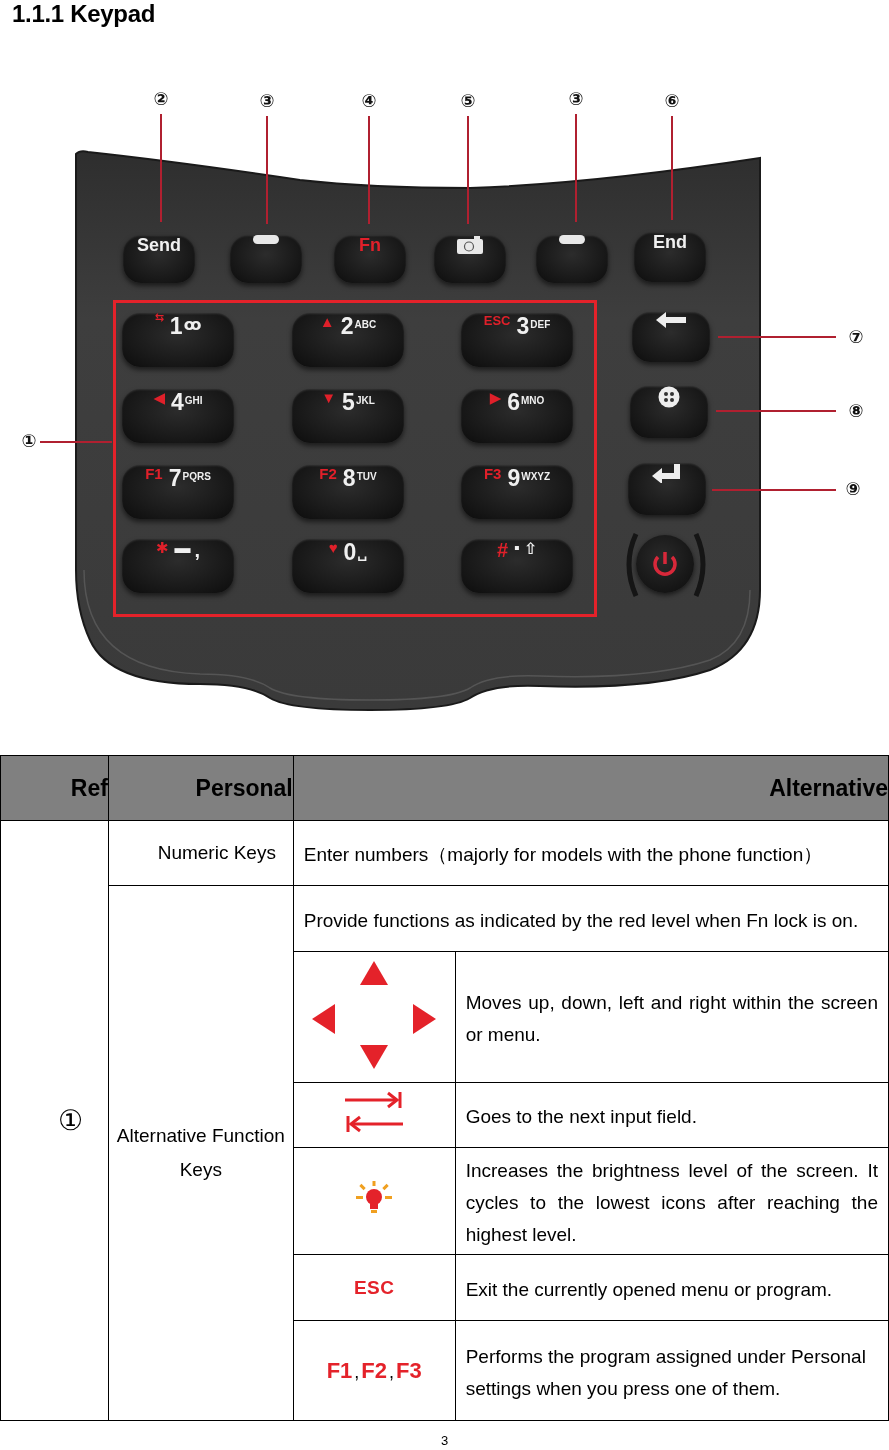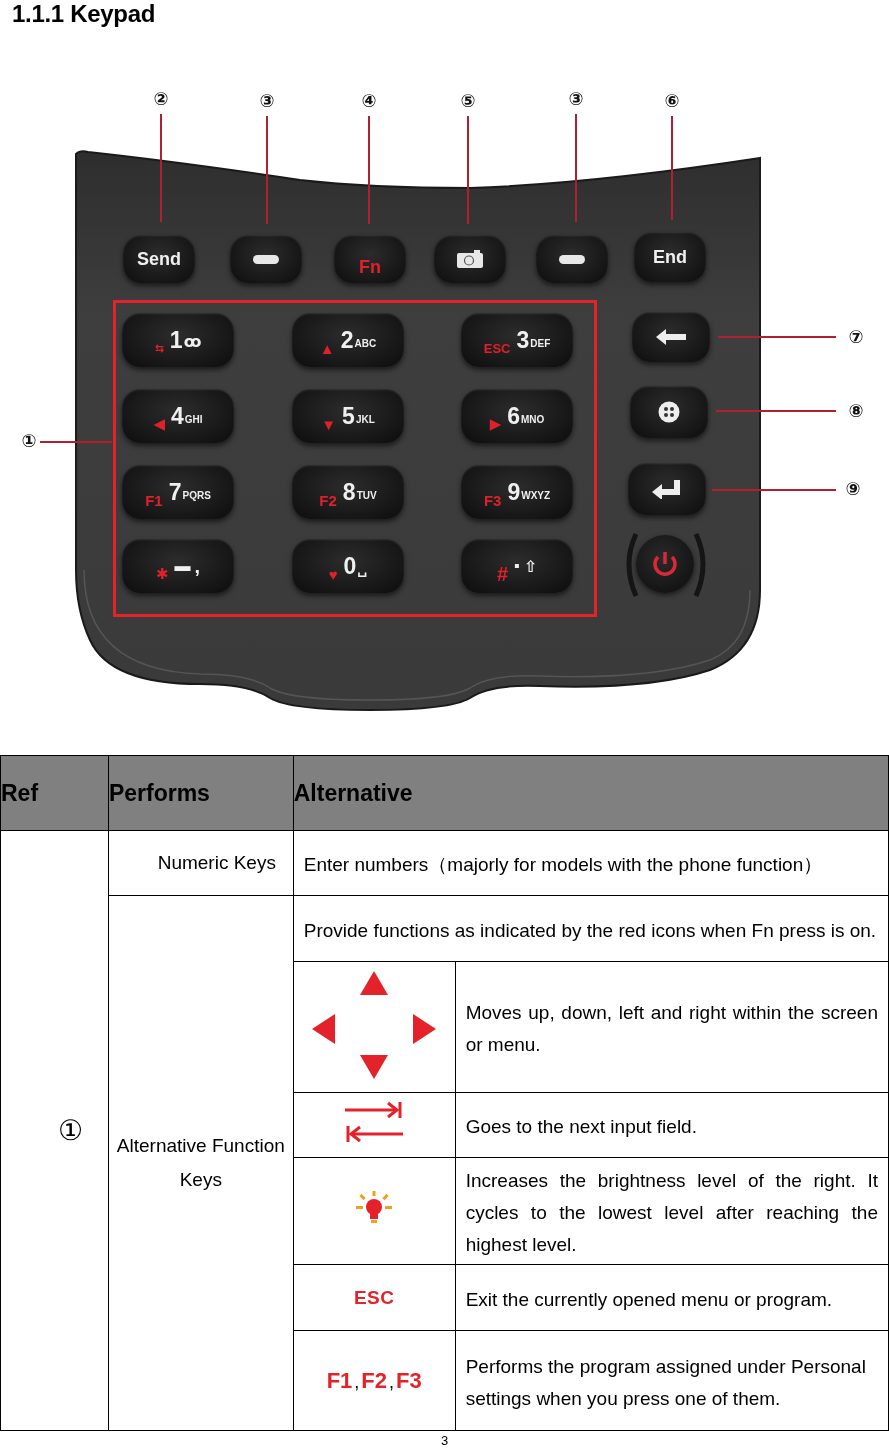--- a/index.html
+++ b/index.html
@@ -10,33 +10,33 @@
 
   
   .figure { position: absolute; left: 0; top: 80px; width: 889px; height: 620px; }
   .callout-num { position: absolute; font-family: "DejaVu Sans", sans-serif; font-size: 18px; font-weight: bold; color: #111; width: 22px; height: 22px; text-align: center; line-height: 22px; }
   .callout-line { position: absolute; background: #b02030; }
   .device { position: absolute; left: 70px; top: 70px; width: 690px; height: 610px; }
   .device svg { position: absolute; left: 0; top: 0; }
 
   .key { position: absolute; border-radius: 18px; background: radial-gradient(ellipse at 50% 40%, #2c2c2c 0%, #161616 70%, #0c0c0c 100%);
          box-shadow: 0 3px 5px rgba(0,0,0,0.55), inset 0 1px 2px rgba(255,255,255,0.12);
-         display: flex; align-items: center; justify-content: center; color: #f0f0f0; font-weight: bold; }
-  .key .red { color: #e0202a; margin-top: 16px; }
+         display: flex; align-items: flex-start; justify-content: center; color: #f0f0f0; font-weight: bold; }
+  .key .red { color: #e0202a; }
   .key .big { font-size: 23px; font-family: "Liberation Sans", sans-serif; font-weight: bold; }
   .key .small { font-size: 10px; font-weight: bold; margin-left: 1px; margin-top: 6px; }
   .key .alt { font-size: 15px; margin-right: 6px; }
   .top-key { font-size: 18px; }
   .pill { width: 26px; height: 9px; background: #e8e8e8; border-radius: 5px; }
   .redbox { position: absolute; border: 3px solid #e4222a; }
 
   
   table.spec { position: absolute; left: 0; top: 755px; width: 889px; border-collapse: collapse; font-family: "Liberation Sans", "DejaVu Sans", sans-serif; font-size: 19px; }
   table.spec td, table.spec th { border: 1.5px solid #000; }
-  table.spec th { background: #808080; height: 75px; font-size: 23px; font-weight: bold; text-align: left; }
+  table.spec th { background: #808080; height: 65px; font-size: 23px; font-weight: bold; text-align: right; }
   .cell-center { text-align: center; vertical-align: middle; padding-left: 32px; }
   .desc { padding: 7px 10px 3px 10px; line-height: 32px; text-align: justify; vertical-align: middle; }
   .ref-symbol { font-family: "DejaVu Sans", sans-serif; font-size: 28px; font-weight: normal; }
   .icon-cell { text-align: center; vertical-align: middle; }
   .esc-glyph { color: #e4222a; font-weight: bold; font-size: 19px; font-family: "Liberation Sans", sans-serif; letter-spacing: 0.5px; }
   .f-glyph { color: #e4222a; font-weight: bold; font-size: 22px; font-family: "Liberation Sans", sans-serif; }
   .f-sep { color: #000; font-size: 18px; margin: 0 2px; }
 
   .page-number { position: absolute; left: 0; width: 889px; top: 1433px; text-align: center; font-size: 13px; }
 </style>
@@ -214,35 +214,35 @@
 <table class="spec">
   <colgroup>
     <col style="width:108px">
     <col style="width:185px">
     <col style="width:162px">
     <col style="width:434px">
   </colgroup>
   <thead>
     <tr>
       <th>Ref</th>
-      <th>Performs</th>
+      <th>Personal</th>
       <th colspan="2">Alternative</th>
     </tr>
   </thead>
   <tbody>
     <tr style="height:65px;">
       <td rowspan="7" class="cell-center">
         <span class="ref-symbol">①</span>
       </td>
       <td class="cell-center">Numeric Keys</td>
       <td colspan="2" class="desc">Enter numbers（majorly for models with the phone function）</td>
     </tr>
     <tr style="height:66px;">
       <td rowspan="6" class="cell-center" style="line-height:34px; padding:0 6px;">Alternative Function Keys</td>
-      <td colspan="2" class="desc">Provide functions as indicated by the red icons when Fn press is on.</td>
+      <td colspan="2" class="desc">Provide functions as indicated by the red level when Fn lock is on.</td>
     </tr>
     <tr style="height:131px;">
       <td class="icon-cell">
         <svg width="130" height="112" viewBox="0 0 130 112">
           <polygon points="65,2 79,26 51,26" fill="#e4222a"></polygon>
           <polygon points="3,60 26,45 26,75" fill="#e4222a"></polygon>
           <polygon points="127,60 104,45 104,75" fill="#e4222a"></polygon>
           <polygon points="65,110 51,86 79,86" fill="#e4222a"></polygon>
         </svg>
       </td>
@@ -267,21 +267,21 @@
           <circle cx="20" cy="18" r="8" fill="#e4222a"></circle>
           <rect x="16" y="24" width="8" height="6" fill="#e4222a"></rect>
           <rect x="17" y="31" width="6" height="3" fill="#f0a020"></rect>
           <rect x="18.5" y="2" width="3" height="5" fill="#f0a020"></rect>
           <rect x="2" y="17" width="7" height="3" fill="#f0a020"></rect>
           <rect x="31" y="17" width="7" height="3" fill="#f0a020"></rect>
           <rect x="7" y="5" width="3" height="6" fill="#f0a020" transform="rotate(-45 8.5 8)"></rect>
           <rect x="30" y="5" width="3" height="6" fill="#f0a020" transform="rotate(45 31.5 8)"></rect>
         </svg>
       </td>
-      <td class="desc">Increases the brightness level of the right. It cycles to the lowest level after reaching the highest level.</td>
+      <td class="desc">Increases the brightness level of the screen. It cycles to the lowest icons after reaching the highest level.</td>
     </tr>
     <tr style="height:66px;">
       <td class="icon-cell">
         <span class="esc-glyph">ESC</span>
       </td>
       <td class="desc">Exit the currently opened menu or program.</td>
     </tr>
     <tr style="height:100px;">
       <td class="icon-cell">
         <span class="f-glyph">F1</span><span class="f-sep">,</span><span class="f-glyph">F2</span><span class="f-sep">,</span><span class="f-glyph">F3</span>

